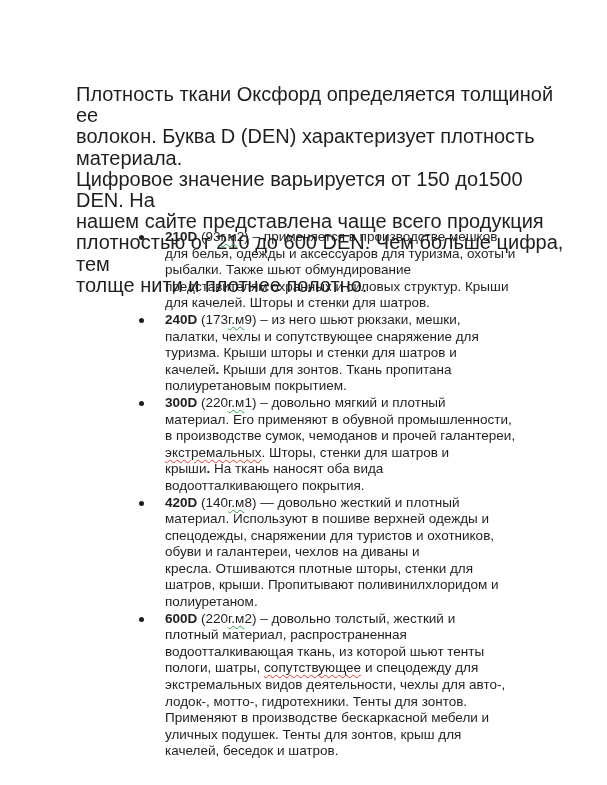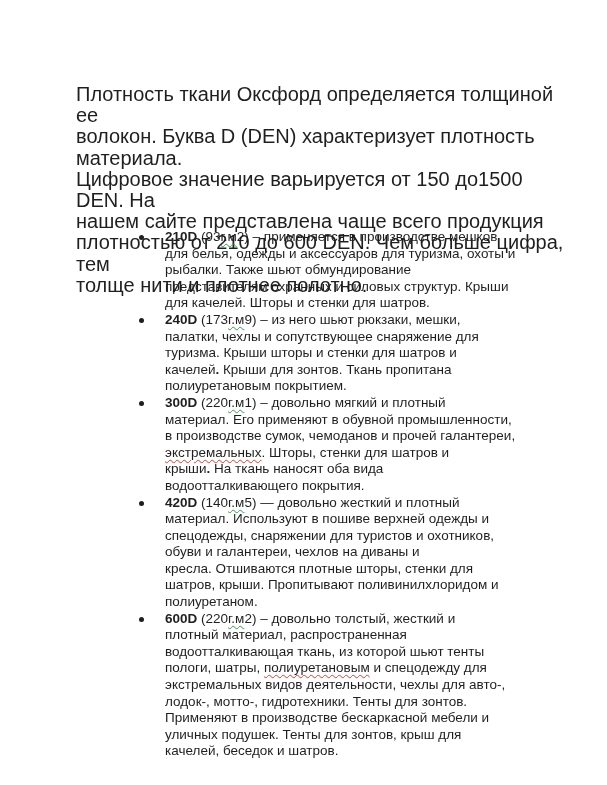--- a/index.html
+++ b/index.html
@@ -88,30 +88,30 @@
 палатки, чехлы и сопутствующее снаряжение для
 туризма. Крыши шторы и стенки для шатров и
 качелей</span><span class="seg-bold">.</span><span class="seg-normal"> Крыши для зонтов. Ткань пропитана
 полиуретановым покрытием.</span></li>
       <li><span class="seg-bold">300D</span><span class="seg-normal"> (220</span><span class="seg-grammar">г.м</span><span class="seg-normal">1) – довольно мягкий и плотный
 материал. Его применяют в обувной промышленности,
 в производстве сумок, чемоданов и прочей галантереи,
 </span><span class="seg-spell">экстремальных</span><span class="seg-normal">. Шторы, стенки для шатров и
 крыши</span><span class="seg-bold">.</span><span class="seg-normal"> На ткань наносят оба вида
 водоотталкивающего покрытия.</span></li>
-      <li><span class="seg-bold">420D</span><span class="seg-normal"> (140</span><span class="seg-grammar">г.м</span><span class="seg-normal">5) — довольно жесткий и плотный
+      <li><span class="seg-bold">420D</span><span class="seg-normal"> (140</span><span class="seg-grammar">г.м</span><span class="seg-normal">8) — довольно жесткий и плотный
 материал. Используют в пошиве верхней одежды и
 спецодежды, снаряжении для туристов и охотников,
 обуви и галантереи, чехлов на диваны и
 кресла. Отшиваются плотные шторы, стенки для
 шатров, крыши. Пропитывают поливинилхлоридом и
 полиуретаном.</span></li>
       <li><span class="seg-bold">600D</span><span class="seg-normal"> (220</span><span class="seg-grammar">г.м</span><span class="seg-normal">2) – довольно толстый, жесткий и
 плотный материал, распространенная
 водоотталкивающая ткань, из которой шьют тенты
-пологи, шатры, </span><span class="seg-spell">полиуретановым</span><span class="seg-normal"> и спецодежду для
+пологи, шатры, </span><span class="seg-spell">сопутствующее</span><span class="seg-normal"> и спецодежду для
 экстремальных видов деятельности, чехлы для авто-,
 лодок-, мотто-, гидротехники. Тенты для зонтов.
 Применяют в производстве бескаркасной мебели и
 уличных подушек. Тенты для зонтов, крыш для
 качелей, беседок и шатров.</span></li>
     </ul>
 </div>
 
 </body></html>

